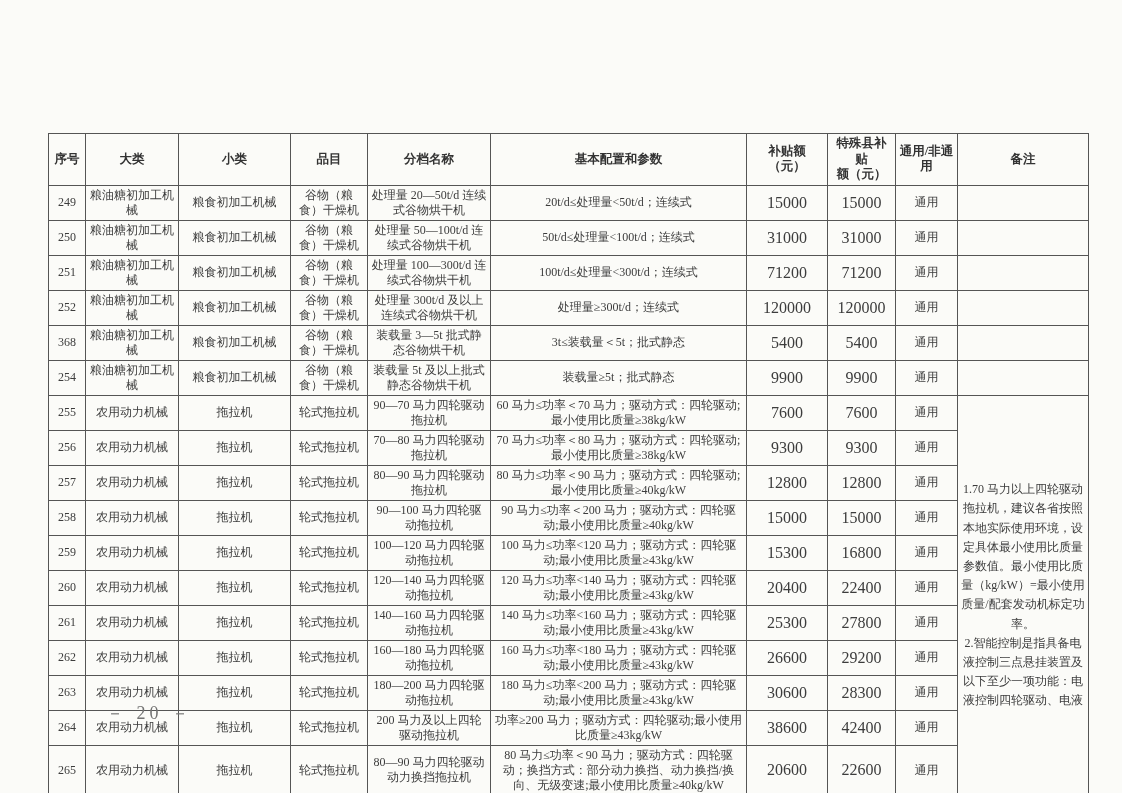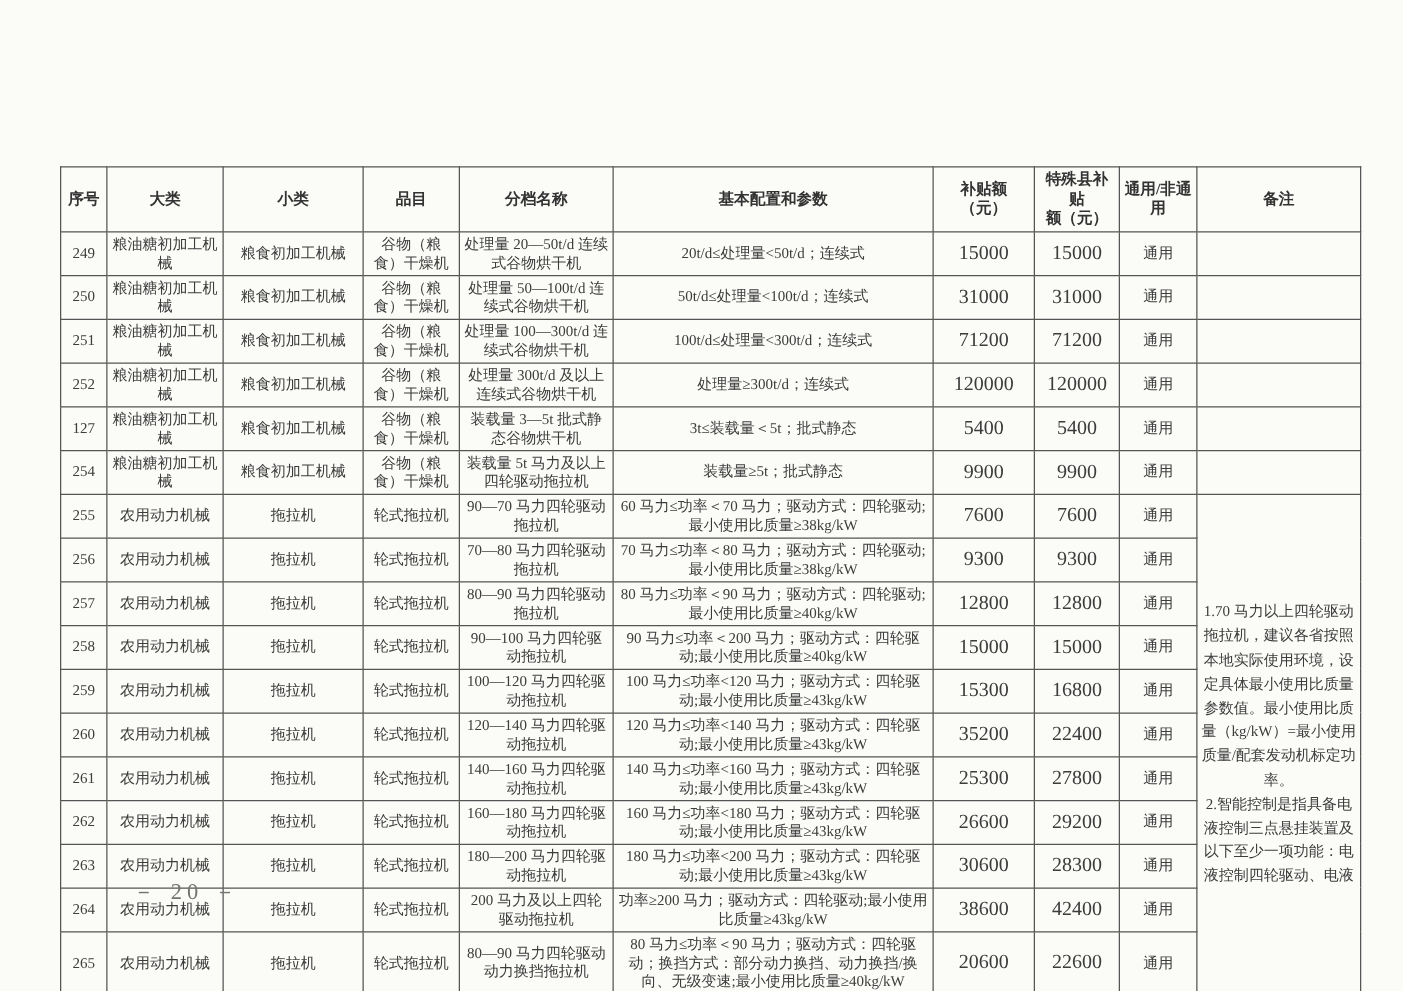--- a/index.html
+++ b/index.html
@@ -119,37 +119,37 @@
           <td>粮食初加工机械</td>
           <td>谷物（粮食）干燥机</td>
           <td>处理量 300t/d 及以上连续式谷物烘干机</td>
           <td class="cell-config">处理量≥300t/d；连续式</td>
           <td class="cell-num">120000</td>
           <td class="cell-num">120000</td>
           <td>通用</td>
           <td></td>
         </tr>
         <tr>
-          <td>127</td>
+          <td>368</td>
           <td>粮油糖初加工机械</td>
           <td>粮食初加工机械</td>
           <td>谷物（粮食）干燥机</td>
           <td>装载量 3—5t 批式静态谷物烘干机</td>
           <td class="cell-config">3t≤装载量＜5t；批式静态</td>
           <td class="cell-num">5400</td>
           <td class="cell-num">5400</td>
           <td>通用</td>
           <td></td>
         </tr>
         <tr>
           <td>254</td>
           <td>粮油糖初加工机械</td>
           <td>粮食初加工机械</td>
           <td>谷物（粮食）干燥机</td>
-          <td>装载量 5t 马力及以上四轮驱动拖拉机</td>
+          <td>装载量 5t 及以上批式静态谷物烘干机</td>
           <td class="cell-config">装载量≥5t；批式静态</td>
           <td class="cell-num">9900</td>
           <td class="cell-num">9900</td>
           <td>通用</td>
           <td></td>
         </tr>
         <tr>
           <td>255</td>
           <td>农用动力机械</td>
           <td>拖拉机</td>
@@ -206,21 +206,21 @@
           <td class="cell-num">16800</td>
           <td>通用</td>
         </tr>
         <tr>
           <td>260</td>
           <td>农用动力机械</td>
           <td>拖拉机</td>
           <td>轮式拖拉机</td>
           <td>120—140 马力四轮驱动拖拉机</td>
           <td class="cell-config">120 马力≤功率&lt;140 马力；驱动方式：四轮驱动;最小使用比质量≥43kg/kW</td>
-          <td class="cell-num">35200</td>
+          <td class="cell-num">20400</td>
           <td class="cell-num">22400</td>
           <td>通用</td>
         </tr>
         <tr>
           <td>261</td>
           <td>农用动力机械</td>
           <td>拖拉机</td>
           <td>轮式拖拉机</td>
           <td>140—160 马力四轮驱动拖拉机</td>
           <td class="cell-config">140 马力≤功率&lt;160 马力；驱动方式：四轮驱动;最小使用比质量≥43kg/kW</td>

